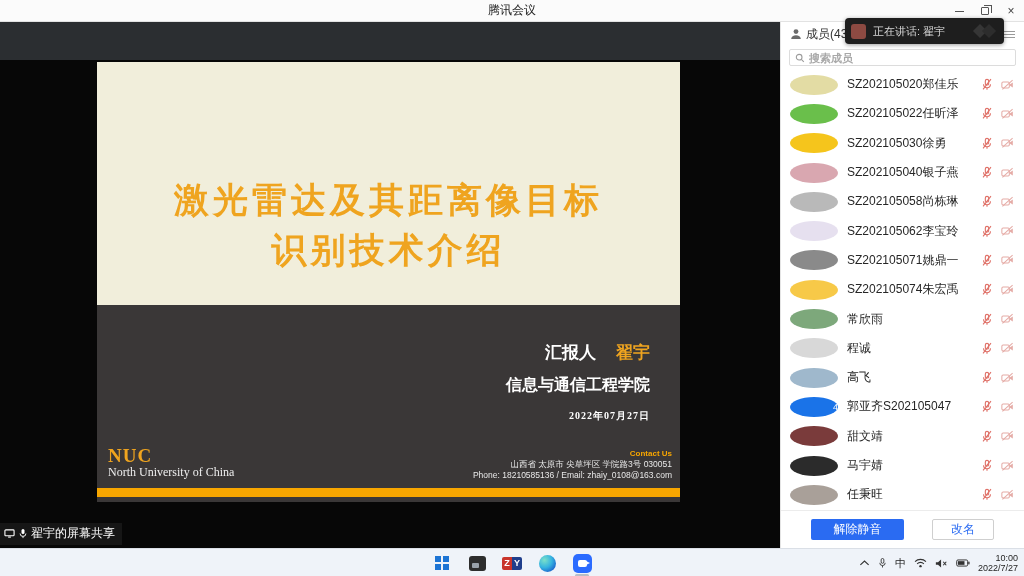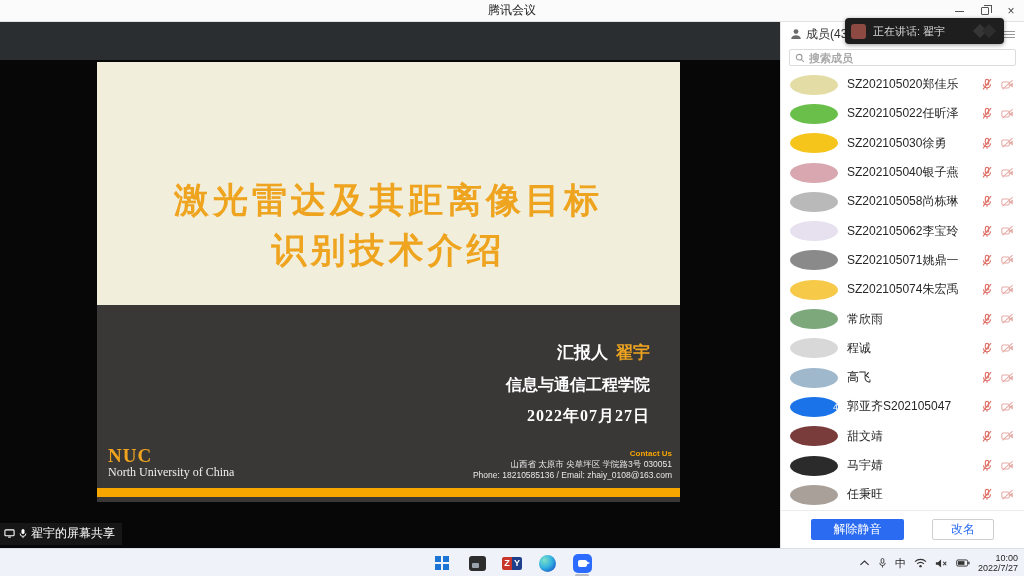--- a/index.html
+++ b/index.html
@@ -28,23 +28,23 @@
   .share-topstrip { height:38px; background:#2b2e31; }
   .slide { position:absolute; left:97px; top:40px; width:583px; height:440px;
            font-family:"Liberation Serif", serif; }
   .slide-cream { height:243px; background:#f1eedb; text-align:center; }
   .slide-title { padding-top:114px; font-size:35px; line-height:50px; font-weight:bold;
                  letter-spacing:4px; }
   .slide-dark { position:relative; height:183px; }
   .presenter-block { position:absolute; top:32px; right:30px; text-align:right;
                      font-weight:bold; }
   .presenter-line1 { font-size:17px; line-height:32px; color:#fff; }
-  .presenter-name { margin-left:8px; }
+  .presenter-name { margin-left:20px; }
   .presenter-line2 { font-size:16px; line-height:31px; color:#fff; }
-  .presenter-line3 { font-size:16px; line-height:31px; color:#fff; letter-spacing:1px; }
+  .presenter-line3 { font-size:10px; line-height:31px; color:#fff; letter-spacing:1px; }
   .nuc-block { position:absolute; left:11px; bottom:8px; }
   .nuc-acronym { font-size:19px; font-weight:bold; line-height:19px; letter-spacing:1px; }
   .nuc-fullname { font-size:12px; font-weight:normal; color:#efefef; line-height:15px; }
   .contact-block { position:absolute; right:8px; bottom:8px; text-align:right;
                    font-family:"Liberation Sans", sans-serif; }
   .contact-title { font-size:8px; font-weight:bold; line-height:10px; }
   .contact-line { font-size:8.5px; color:#e8e8e8; line-height:10.5px; }
   .slide-goldbar { height:9px; }
   .slide-bottomstrip { height:5px; background:#3a3737; }
 

